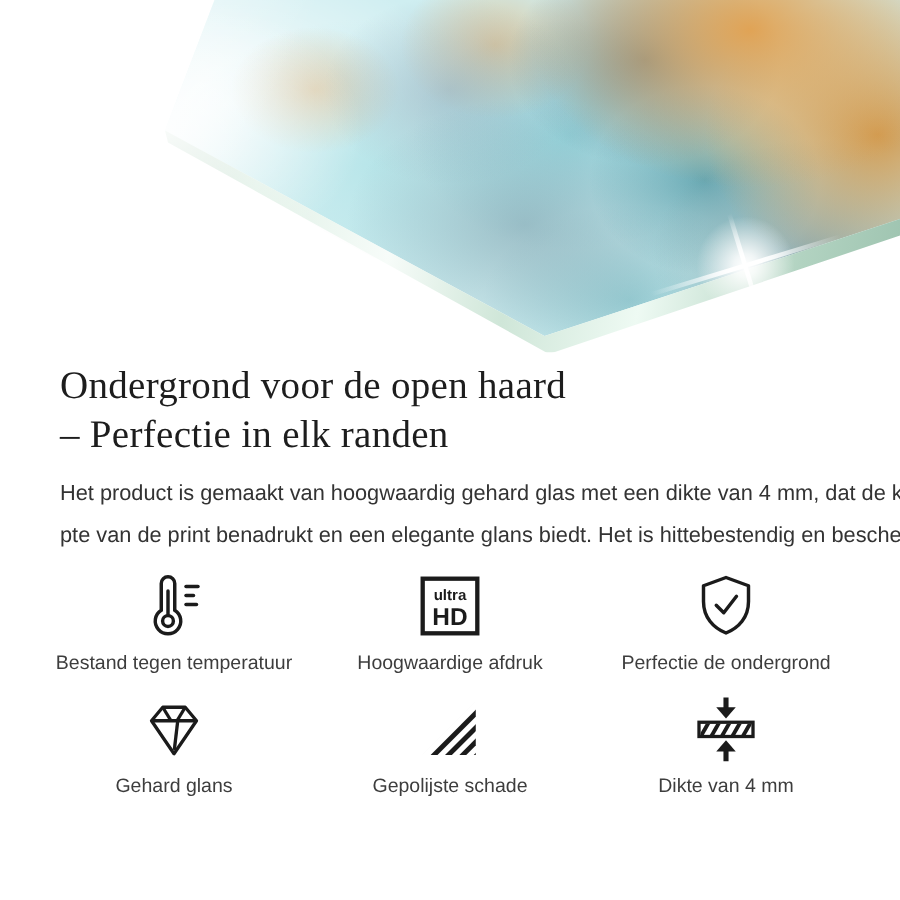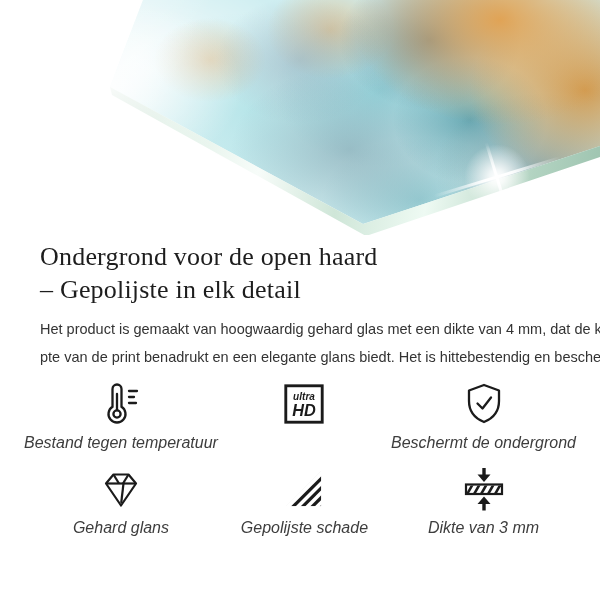--- a/index.html
+++ b/index.html
@@ -64,42 +64,42 @@
   }
   h1.title span { display:block; }
   p.description { margin-top:9px; font-size:14.5px; line-height:28px; color:#333333; }
   p.description span { display:block; white-space:nowrap; }
 
   
   .features {
     display:grid; grid-template-columns:repeat(3,1fr);
     padding:0 24px; margin-top:7px; row-gap:11px;
   }
-  .feature { display:flex; flex-direction:column; align-items:center;font-style:italic; }
+  .feature { display:flex; flex-direction:column; align-items:center; }
   .icon-box { height:51px; display:flex; align-items:center; justify-content:center; }
-  .feature-label { margin-top:5px; font-size:16px; color:#3d3d3d; white-space:nowrap; }
+  .feature-label { margin-top:5px; font-size:13px; color:#3d3d3d; white-space:nowrap; }
   svg.fi { display:block; }
 </style>
 </head>
 <body>
 
 <div class="page">
 
   <div class="hero">
     <div class="soft-shadow"></div>
     <div class="marble"></div>
     <div class="glass-edge"></div>
     <div class="hero-fade"></div>
     <div class="sparkle"></div>
   </div>
 
   <div class="content">
     <h1 class="title">
       <span>Ondergrond voor de open haard</span>
-      <span>– Gepolijste in elk detail</span>
+      <span>– Perfectie in elk randen</span>
     </h1>
 
     <p class="description">
       <span>Het product is gemaakt van hoogwaardig gehard glas met een dikte van 4 mm, dat de kleurdie-</span>
       <span>pte van de print benadrukt en een elegante glans biedt. Het is hittebestendig en beschermt</span>
     </p>
   </div>
 
   <div class="features">
 
@@ -118,30 +118,31 @@
     </div>
 
     <div class="feature">
       <div class="icon-box">
         <svg class="fi" width="46" height="46" viewBox="0 0 48 48">
           <rect x="5" y="5" width="38" height="38" fill="none" stroke="#1b1b1b" stroke-width="3"></rect>
           <text x="24" y="20" text-anchor="middle" font-family="Liberation Sans, sans-serif" font-size="10.5" font-weight="700" fill="#1b1b1b">ultra</text>
           <text x="24" y="37" text-anchor="middle" font-family="Liberation Sans, sans-serif" font-size="17" font-weight="700" fill="#1b1b1b">HD</text>
         </svg>
       </div>
+      <div class="feature-label">Hoogwaardige afdruk</div>
     </div>
 
     <div class="feature">
       <div class="icon-box">
         <svg class="fi" width="48" height="48" viewBox="0 0 48 48" fill="none" stroke="#1b1b1b" stroke-width="2.3" stroke-linecap="round" stroke-linejoin="round">
           <path d="M24 5 L39 10.5 V21 C39 31.5 32.5 38.6 24 42 C15.5 38.6 9 31.5 9 21 V10.5 Z"></path>
           <path d="M17.5 23.5 L22.5 28.5 L31 17.5"></path>
         </svg>
       </div>
-      <div class="feature-label">Beschermt de ondergrond</div>
+      <div class="feature-label">Perfectie de ondergrond</div>
     </div>
 
     <div class="feature">
       <div class="icon-box">
         <svg class="fi" width="48" height="46" viewBox="0 0 48 46" fill="none" stroke="#1b1b1b" stroke-width="2.2" stroke-linejoin="round">
           <path d="M9 17.5 L16.5 8.5 H31.5 L39 17.5 L24 39.5 Z"></path>
           <line x1="9" y1="17.5" x2="39" y2="17.5"></line>
           <line x1="16.5" y1="8.5" x2="22" y2="17.5"></line>
           <line x1="31.5" y1="8.5" x2="26" y2="17.5"></line>
           <line x1="26.5" y1="17.5" x2="24.2" y2="37"></line>
@@ -185,17 +186,17 @@
             <line x1="6" y1="31" x2="14" y2="17"></line>
             <line x1="13" y1="31" x2="21" y2="17"></line>
             <line x1="20" y1="31" x2="28" y2="17"></line>
             <line x1="27" y1="31" x2="35" y2="17"></line>
             <line x1="34" y1="31" x2="42" y2="17"></line>
           </g>
           <polygon points="17.5,39 30.5,39 24,31.5" fill="#1b1b1b"></polygon>
           <line x1="24" y1="38.5" x2="24" y2="45.5" stroke="#1b1b1b" stroke-width="3.4"></line>
         </svg>
       </div>
-      <div class="feature-label">Dikte van 3 mm</div>
+      <div class="feature-label">Dikte van 4 mm</div>
     </div>
 
   </div>
 </div>
 
 </body></html>

